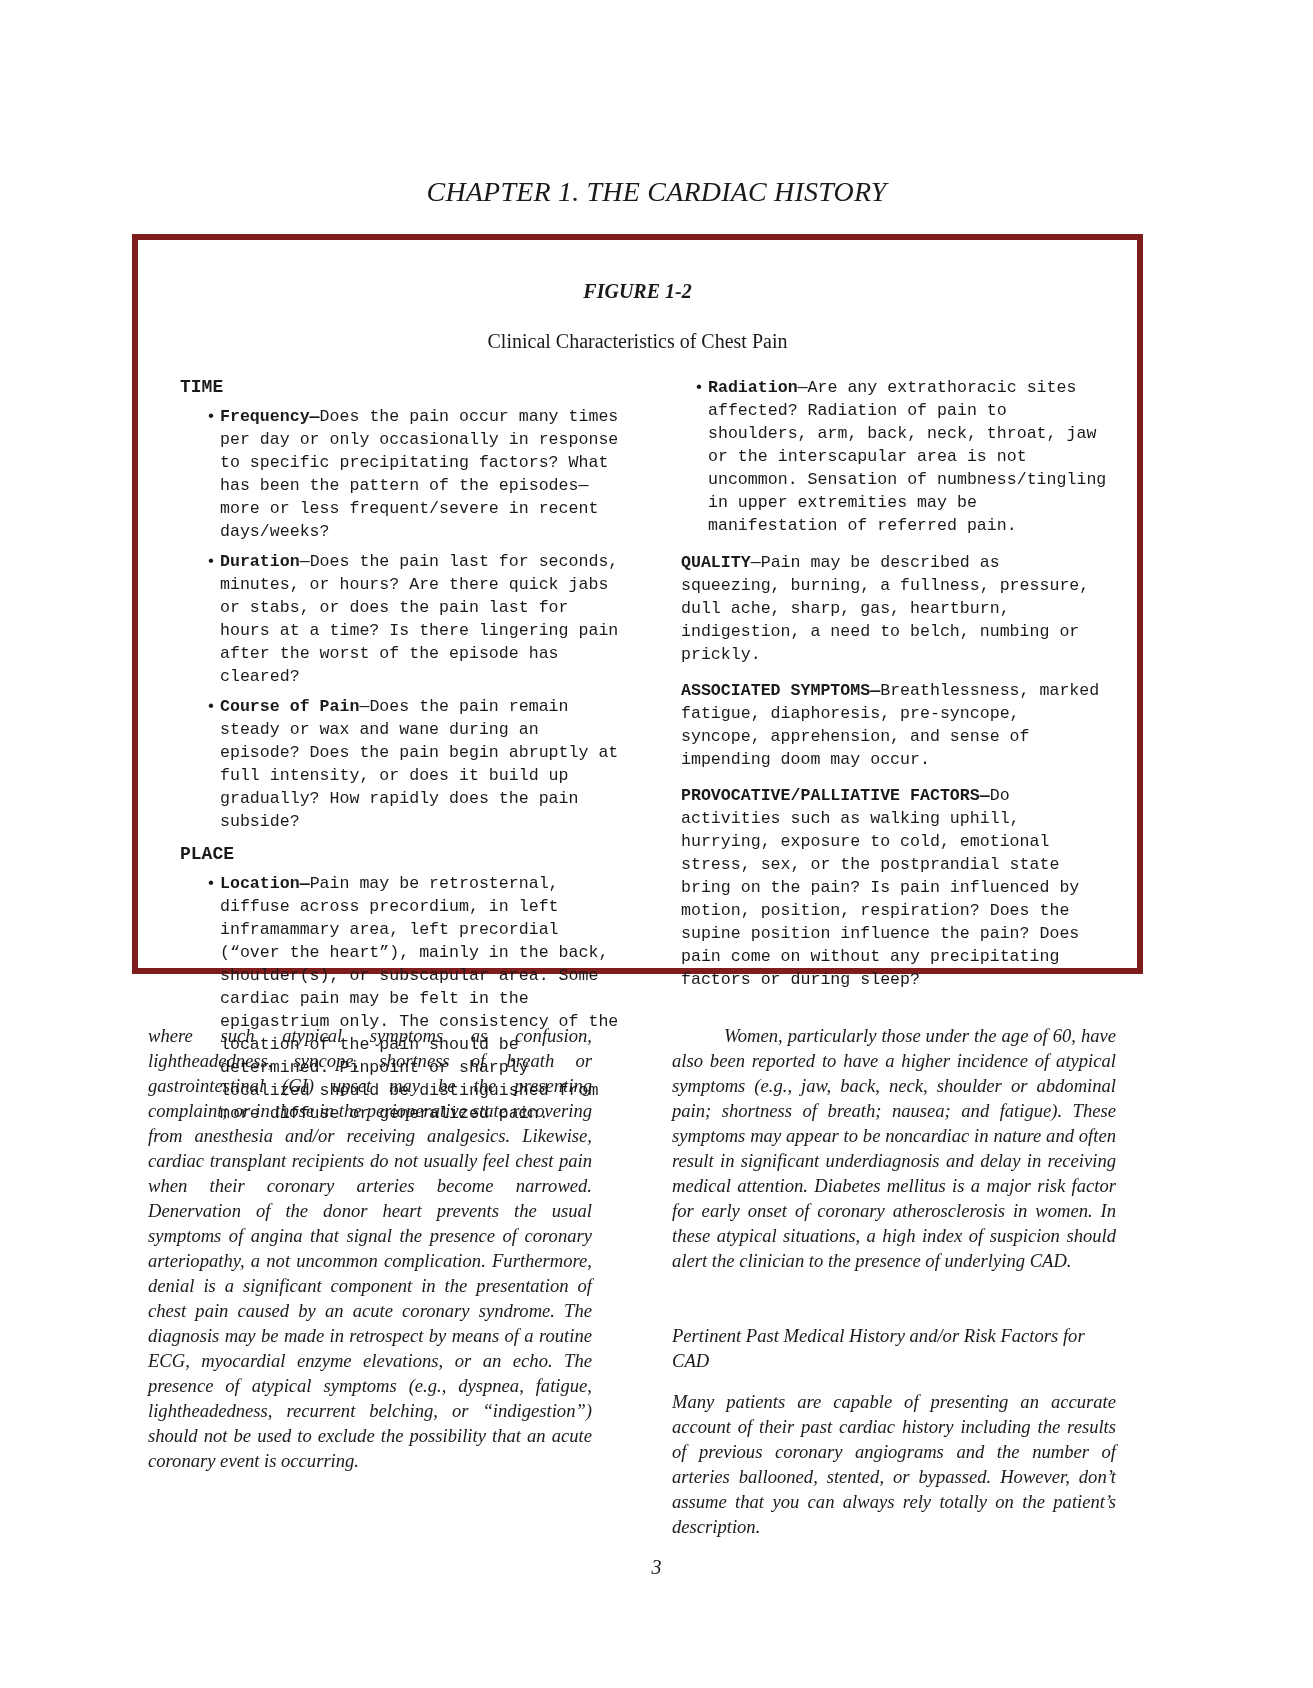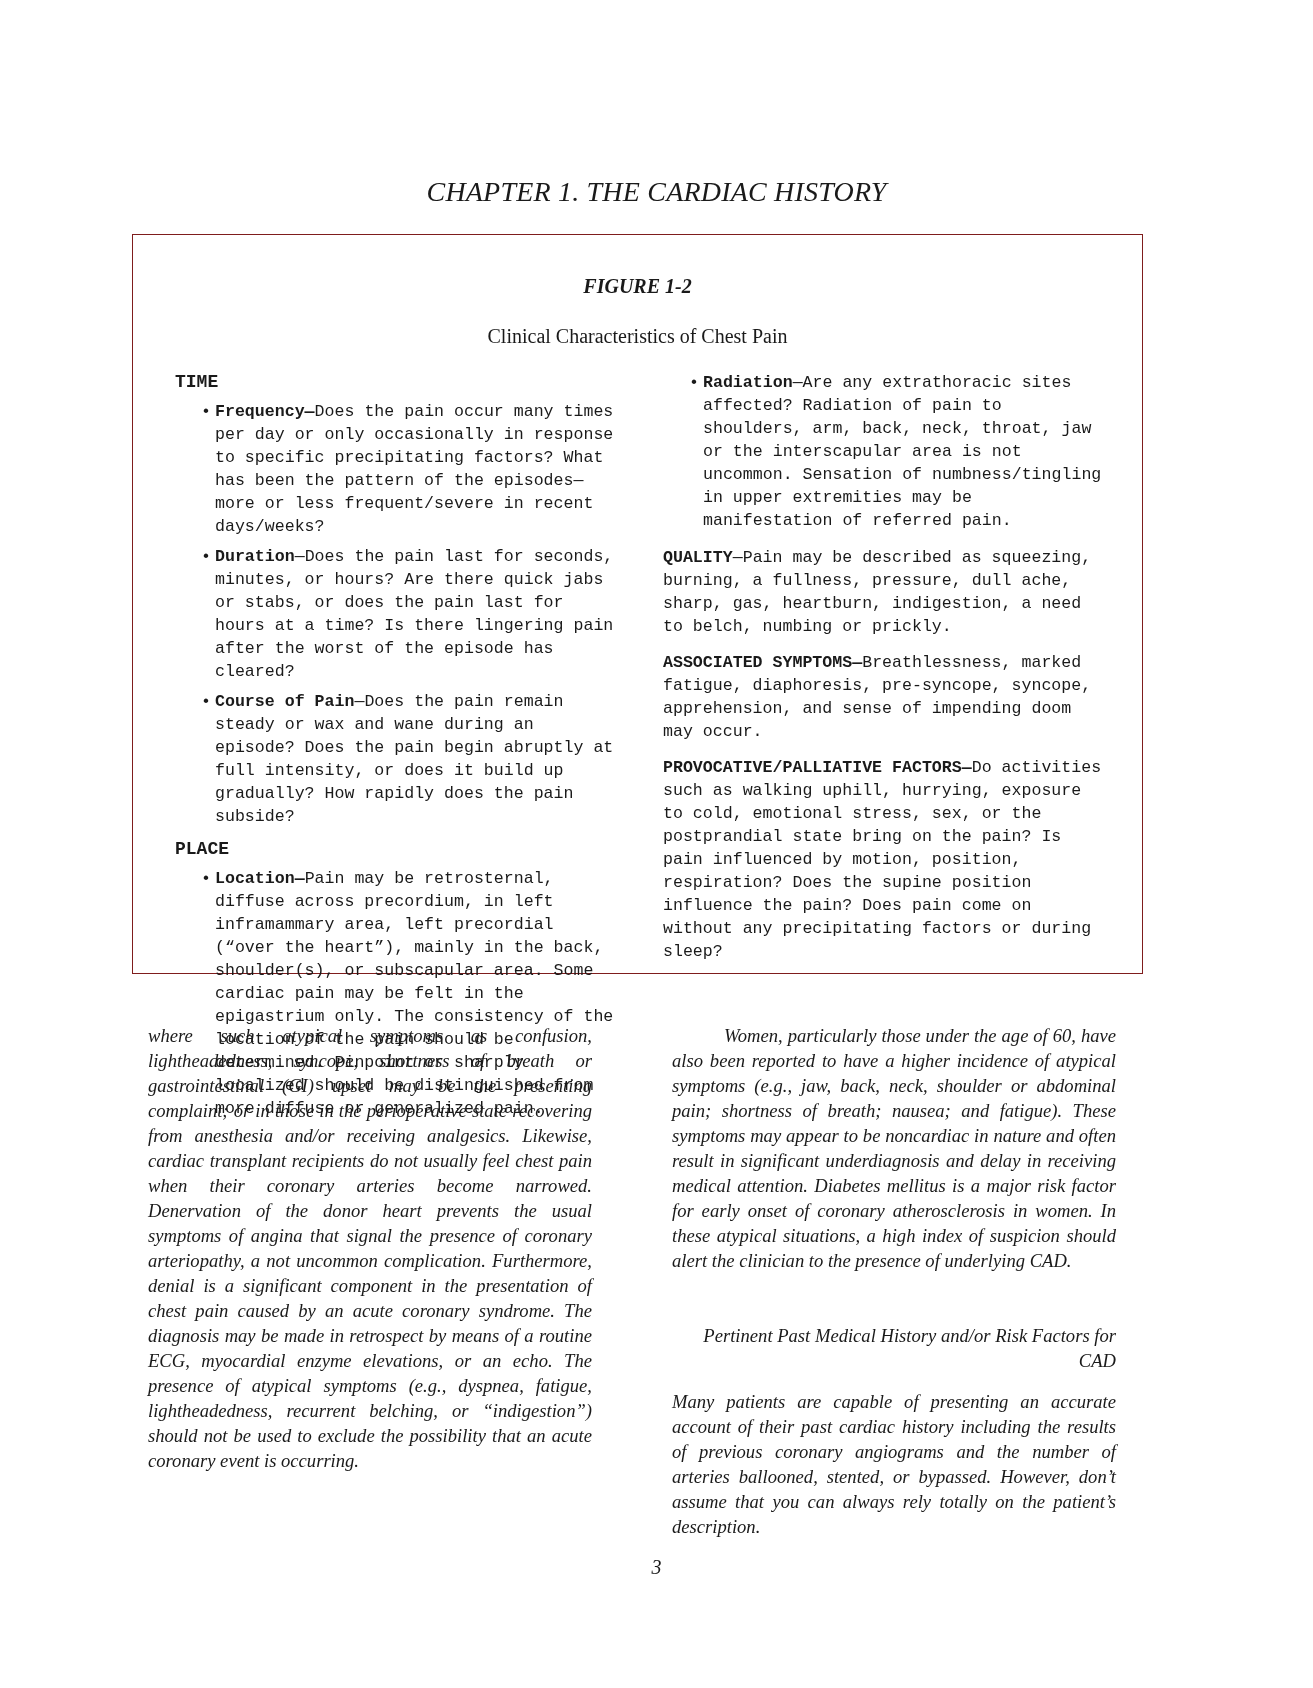--- a/index.html
+++ b/index.html
@@ -6,49 +6,49 @@
   body {
     width: 1313px; height: 1688px; position: relative; overflow: hidden;
     font-family: "Liberation Serif", "DejaVu Serif", serif; color: #1a1a1a;
   }
   .running-head {
     position: absolute; top: 176px; left: 0; width: 1313px; text-align: center;
     font-style: italic; font-size: 28px; letter-spacing: 0.2px;
   }
   .figure-box {
     position: absolute; left: 132px; top: 234px; width: 1011px; height: 740px;
-    border: 1px solid #7f1d1d; box-sizing: border-box;
+    border: 6px solid #7f1d1d; box-sizing: border-box;
   }
   .figure-label {
     position: absolute; top: 40px; left: 0; width: 100%; text-align: center;
     font-style: italic; font-weight: bold; font-size: 20px;
   }
   .figure-title {
     position: absolute; top: 90px; left: 0; width: 100%; text-align: center;
     font-weight: normal; font-size: 20px;
   }
   .fig-col { position: absolute; font-size: 16.6px; line-height: 23px; font-family: Liberation Mono, monospace; }
   .fig-left { left: 42px; top: 136px; width: 440px; }
   .fig-right { left: 530px; top: 136px; width: 440px; }
   .sec-head { font-weight: bold; font-size: 18px; margin: 0 0 6px 0; }
   .bullets { list-style: none; margin: 0 0 10px 0; padding: 0 0 0 26px; }
   .bullets li { position: relative; padding-left: 14px; margin-bottom: 7px; }
   .bullets li .dot { position: absolute; left: 0; top: 0; }
   .b { font-weight: bold; }
-  .fig-para { margin: 0 0 13px 0; }
+  .fig-para { margin: 0 0 13px 13px; }
   .body-col {
     position: absolute; top: 1007px; width: 476px; font-size: 18.6px; line-height: 25px;
     text-align: justify;
   }
   .body-left { left: 132px; }
   .body-right { left: 656px; }
   .body-col p { margin: 16px; font-style: italic; }
   .indent { text-indent: 48px; }
   .indent-wide { text-indent: 52px; }
-  .subhead { font-style: italic; margin-top: 50px !important; text-align: right; }
+  .subhead { font-style: italic; margin-top: 50px !important; text-align: left; }
   .page-number {
     position: absolute; top: 1556px; left: 0; width: 1313px; text-align: center;
     font-style: italic; font-size: 20px;
   }
 </style>
 </head>
 <body>
 
 <div class="running-head">CHAPTER 1.  THE CARDIAC HISTORY</div>
 

